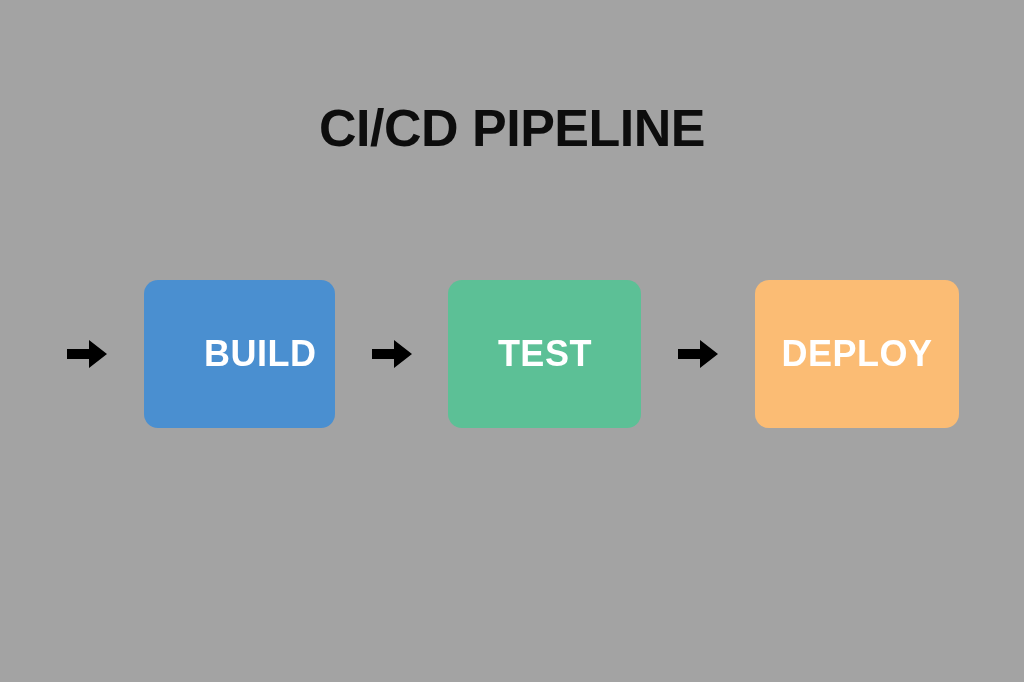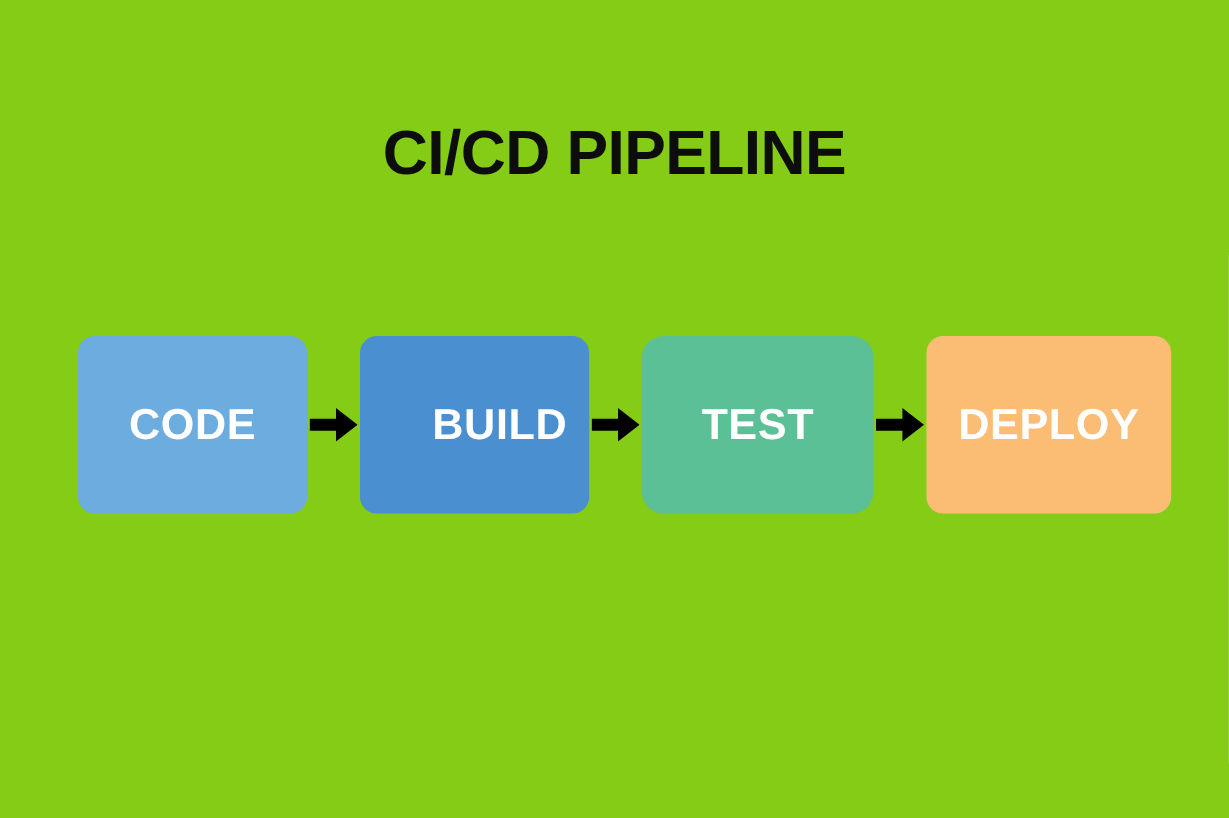--- a/index.html
+++ b/index.html
@@ -89,47 +89,44 @@
     align-items: center;
     justify-content: center;
   }
   .arrow-connector svg {
     display: block;
   }
 </style>
 </head>
 <body>
 
-<div class="canvas" style="background: #84cc16;">
+<div class="canvas" style="background: #a3a3a3;">
 
   <div class="diagram-title" style="color: rgb(13, 13, 13);">CI/CD PIPELINE</div>
 
   <div class="pipeline-row">
 
-    <div class="stage-box w-code" style="background:#6CACDE;">
-      <span class="stage-label" style="color: rgb(255, 255, 255);">CODE</span>
-    </div>
 
     <div class="arrow-connector">
       <svg width="40" height="30" viewBox="0 0 40 30" aria-hidden="true">
         <path d="M0 10 L22 10 L22 1 L40 15 L22 29 L22 20 L0 20 Z" fill="#000000"></path>
       </svg>
     </div>
 
     <div class="stage-box w-build" style="background:#4A8FD0;">
       <span class="stage-label" style="color: rgb(255, 255, 255);">BUILD</span>
     </div>
 
     <div class="arrow-connector">
       <svg width="40" height="30" viewBox="0 0 40 30" aria-hidden="true">
         <path d="M0 10 L22 10 L22 1 L40 15 L22 29 L22 20 L0 20 Z" fill="#000000"></path>
       </svg>
     </div>
 
-    <div class="stage-box w-test" style="background:#5CC096;border-radius:18px;">
+    <div class="stage-box w-test" style="background:#5CC096;">
       <span class="stage-label" style="color: rgb(255, 255, 255);">TEST</span>
     </div>
 
     <div class="arrow-connector">
       <svg width="40" height="30" viewBox="0 0 40 30" aria-hidden="true">
         <path d="M0 10 L22 10 L22 1 L40 15 L22 29 L22 20 L0 20 Z" fill="#000000"></path>
       </svg>
     </div>
 
     <div class="stage-box w-deploy" style="background:#FBBC74;">

